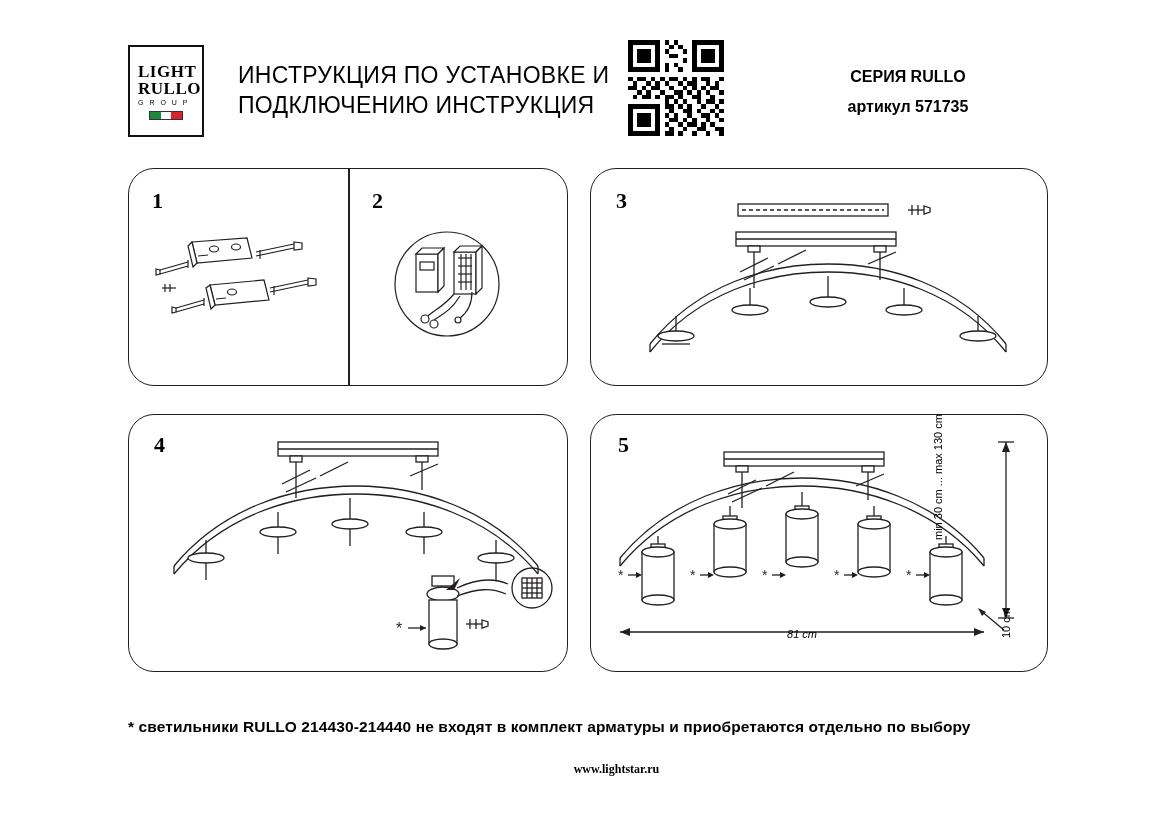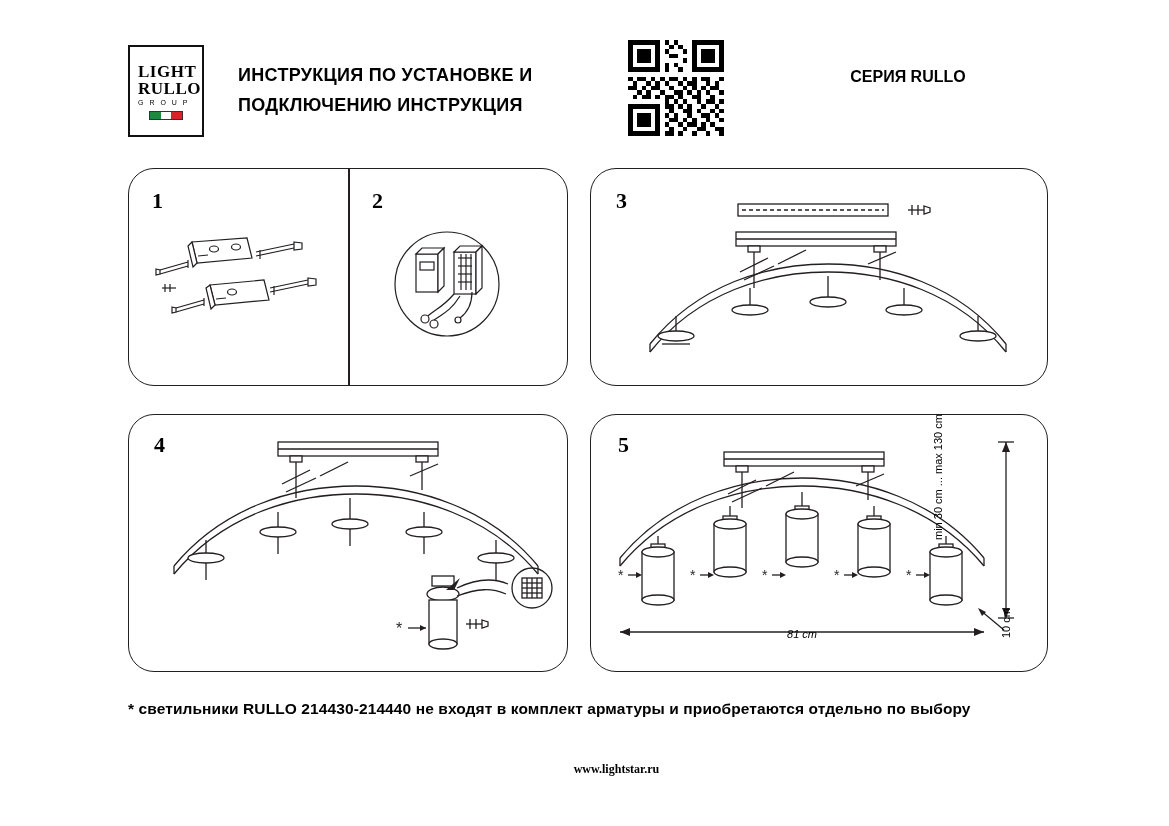--- a/index.html
+++ b/index.html
@@ -67,22 +67,22 @@
     border: 1px solid #333;
     box-sizing: border-box;
   }
   .logo-flag span { flex: 1 1 auto; display:block; }
 
   .title {
     position: absolute;
     left: 110px;
     top: 20px;
     width: 390px;
-    font-size: 18px;
-    font-weight: 700;
+    font-size: 23px;
+    font-weight: 400;
     line-height: 30px;
     letter-spacing: 0.3px;
   }
 
   .qr {
     position: absolute;
     left: 500px;
     top: 0px;
     width: 96px;
     height: 96px;
@@ -127,21 +127,21 @@
     background: #231f20;
   }
 
   svg { display: block; }
   .fig { position: absolute; }
 
   
   .footnote {
     position: absolute;
     left: 128px;
-    top: 700px;
+    top: 718px;
     width: 940px;
     font-size: 15.5px;
     font-weight: 700;
     letter-spacing: 0.1px;
   }
   .footer-url {
     position: absolute;
     left: 0;
     top: 762px;
     width: 1169px;
@@ -295,20 +295,21 @@
             <rect x="11" y="20" width="1" height="1"></rect>
           <rect x="14" y="20" width="1" height="1"></rect>
             <rect x="17" y="20" width="1" height="1"></rect>
           <rect x="20" y="20" width="1" height="1"></rect>
         </g>
       </svg>
     </div>
 
     <div class="series-block">
       <div>СЕРИЯ RULLO</div>
+      <div>артикул 571735</div>
     </div>
   </div>
 
   <div class="panel" id="panel-1-2"></div>
   <div class="divider-vert"></div>
 
   <div class="panel-num" style="left:152px; top:188px;">1</div>
   <div class="panel-num" style="left:372px; top:188px;">2</div>
 
   <div class="fig" style="left:152px; top:230px;">

